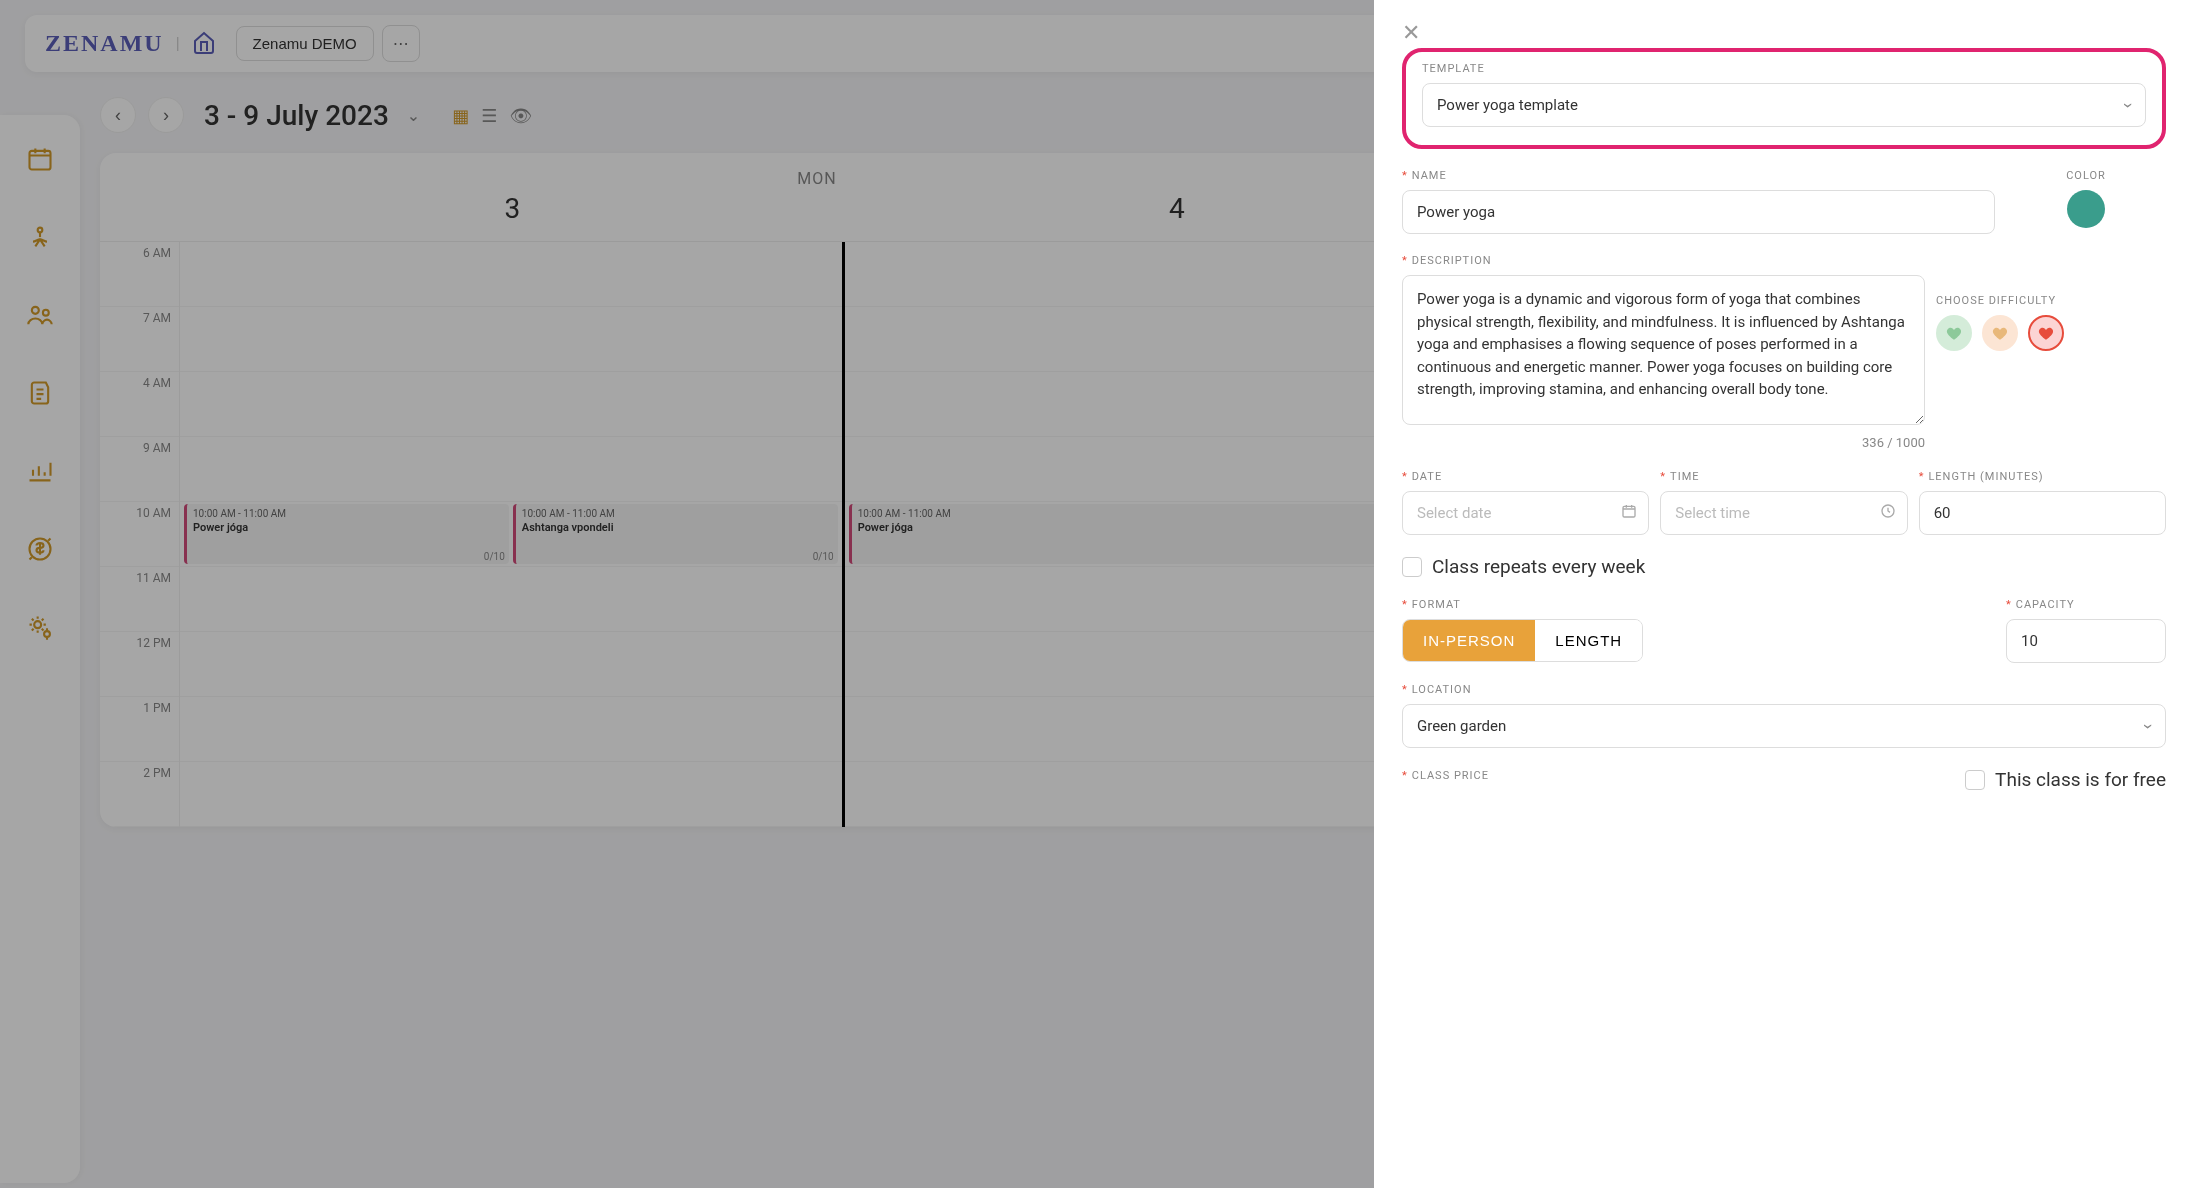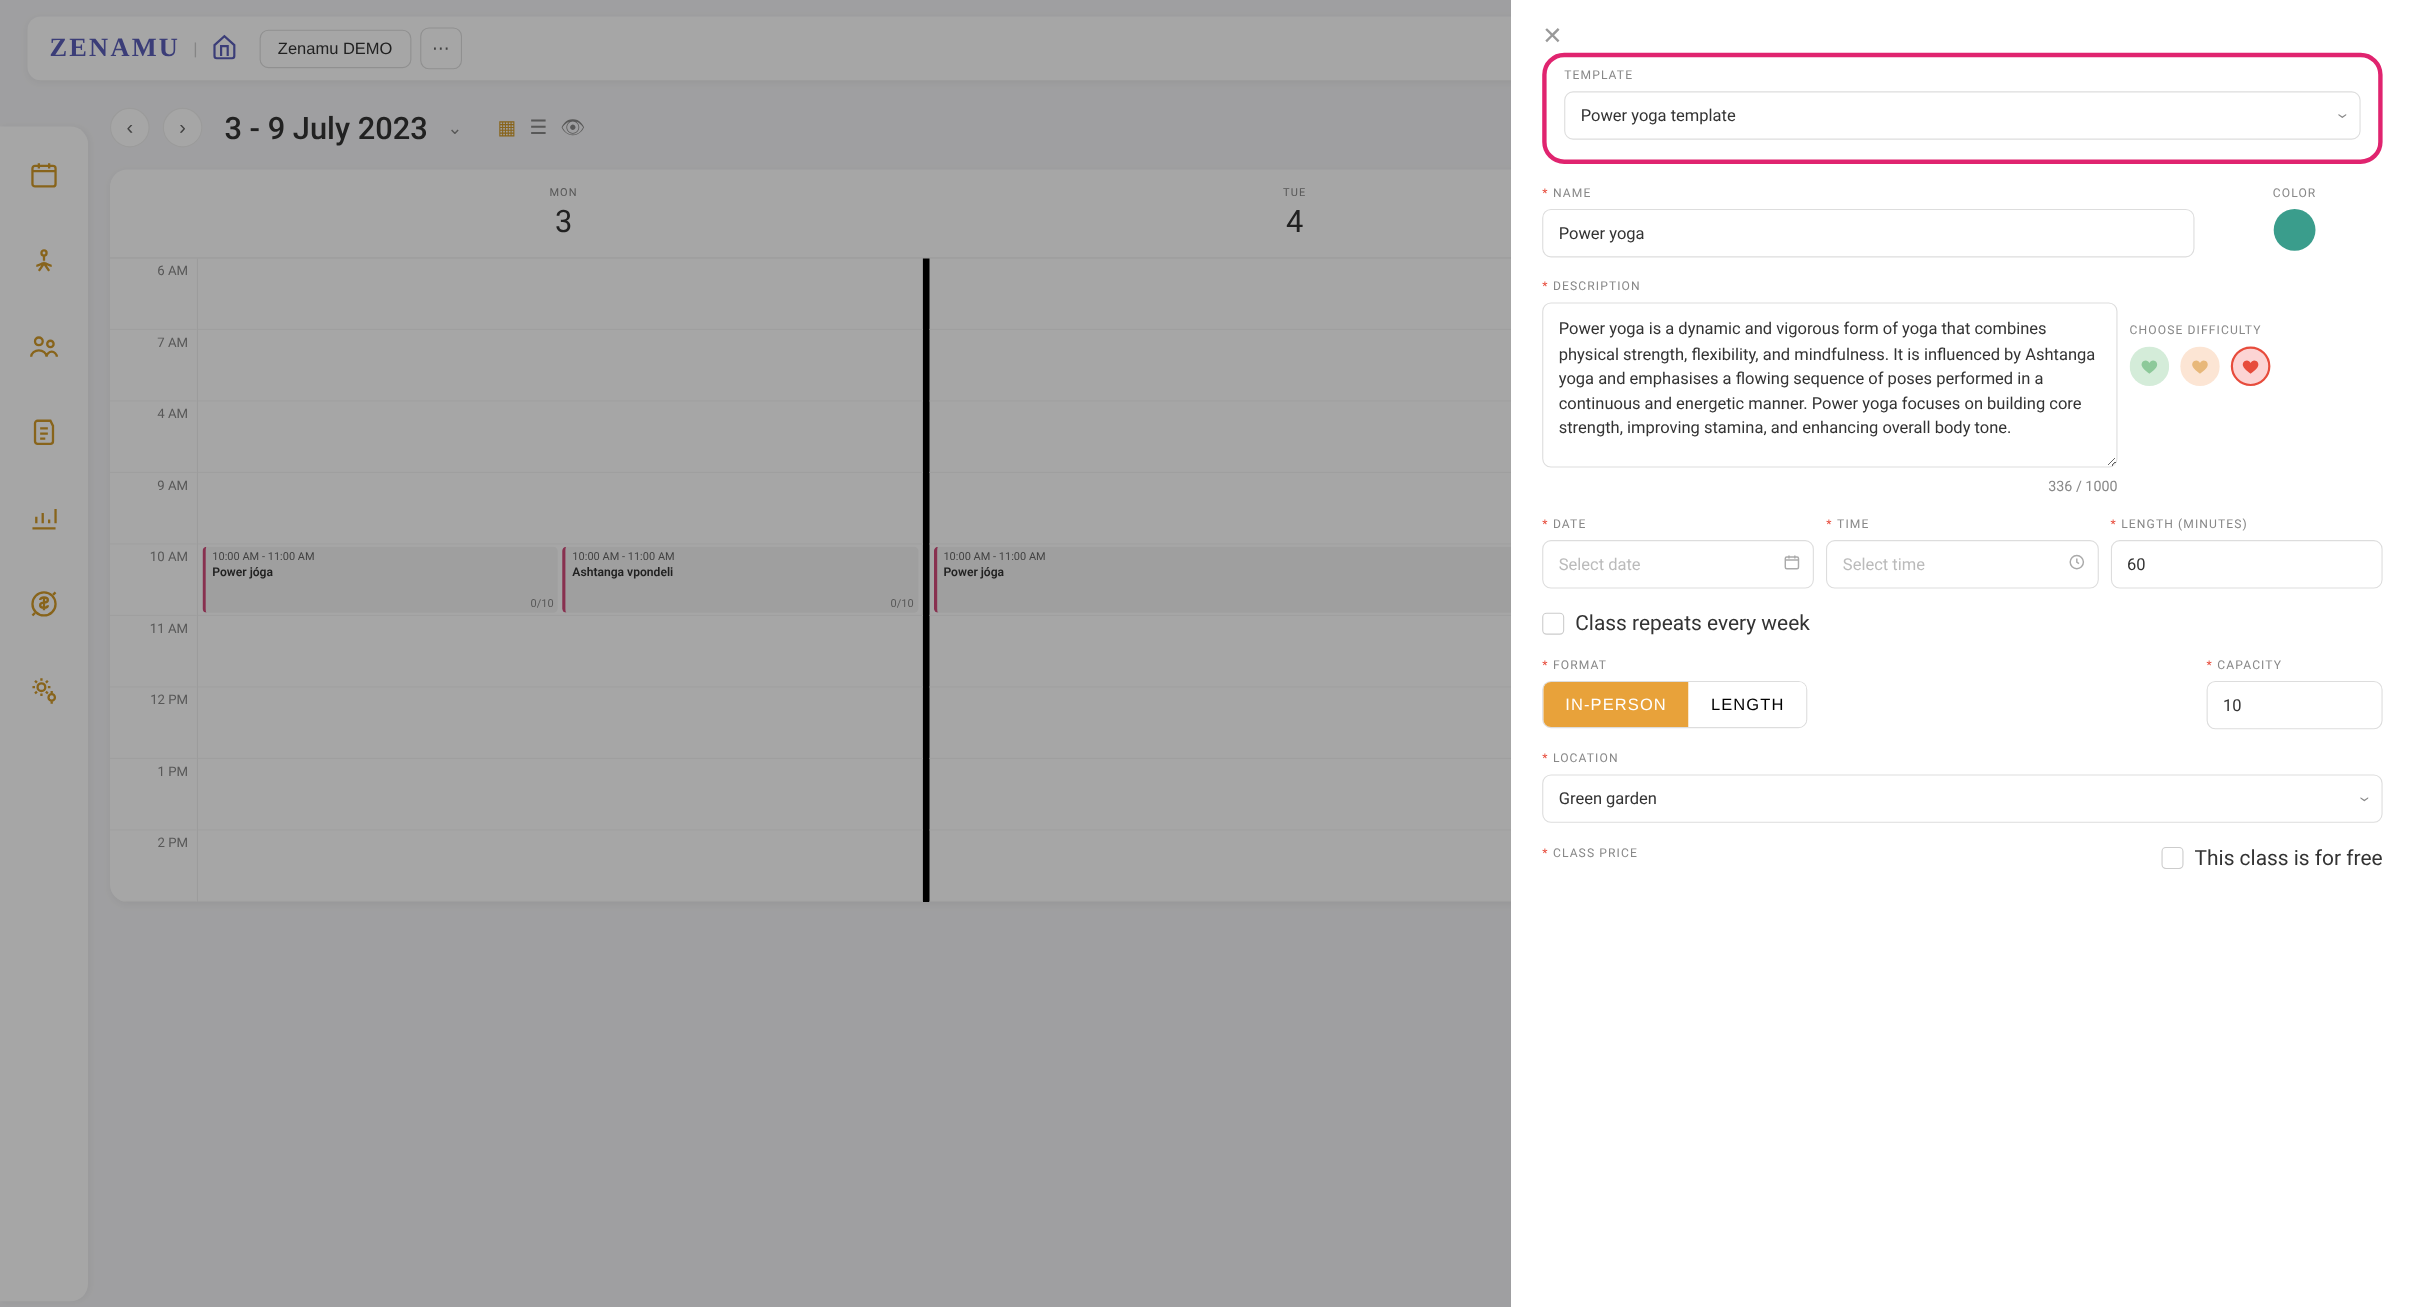--- a/index.html
+++ b/index.html
@@ -27,26 +27,26 @@
 .date-range { font-size: 28px; font-weight: 500; color: #333; margin-left: 8px; }
 .chevron-small { margin-left: 6px; color: #888; cursor: pointer; }
 .view-icons { display: flex; gap: 12px; margin-left: 20px; }
 .view-icon { color: #d19a2a; cursor: pointer; font-size: 18px; }
 .view-icon.muted { color: #888; }
 
 
 .calendar { background: #fff; border-radius: 16px; margin-top: 10px; overflow: hidden; box-shadow: 0 2px 8px rgba(0,0,0,0.05); }
 .day-headers { display: grid; grid-template-columns: 80px repeat(3, 1fr); border-bottom: 1px solid #eee; }
 .day-header { text-align: center; padding: 16px 8px; }
-.day-name { font-size: 10px; color: #888; letter-spacing: 1px; text-transform: uppercase; }
+.day-name { font-size: 16px; color: #888; letter-spacing: 1px; text-transform: uppercase; text-align: right; }
 .day-num { font-size: 28px; color: #333; margin-top: 4px; }
 .time-grid { display: grid; grid-template-columns: 80px repeat(3, 1fr); }
 .time-col { border-right: 1px solid #f0f0f0; }
 .time-slot { height: 65px; border-bottom: 1px solid #f5f5f5; font-size: 12px; color: #888; padding: 4px 8px; text-align: right; }
-.day-col { border-right: 6px solid #000000; position: relative; }
+.day-col { border-right: 3px solid #000000; position: relative; }
 .hour-row { height: 65px; border-bottom: 1px solid #f5f5f5; }
 .event { position: absolute; left: 4px; right: 4px; background: #f5f5f5; border-left: 3px solid #d14a7a; border-radius: 4px; padding: 4px 6px; font-size: 11px; overflow: hidden; }
 .event.split-a { right: 50%; margin-right: 2px; }
 .event.split-b { left: 50%; margin-left: 2px; }
 .event-time { color: #666; font-size: 10px; }
 .event-title { font-weight: 600; color: #333; margin-top: 2px; }
 .event-count { position: absolute; right: 4px; bottom: 2px; font-size: 10px; color: #888; }
 
 
 .overlay { position: fixed; inset: 0; background: rgba(0,0,0,0.35); z-index: 10; }

